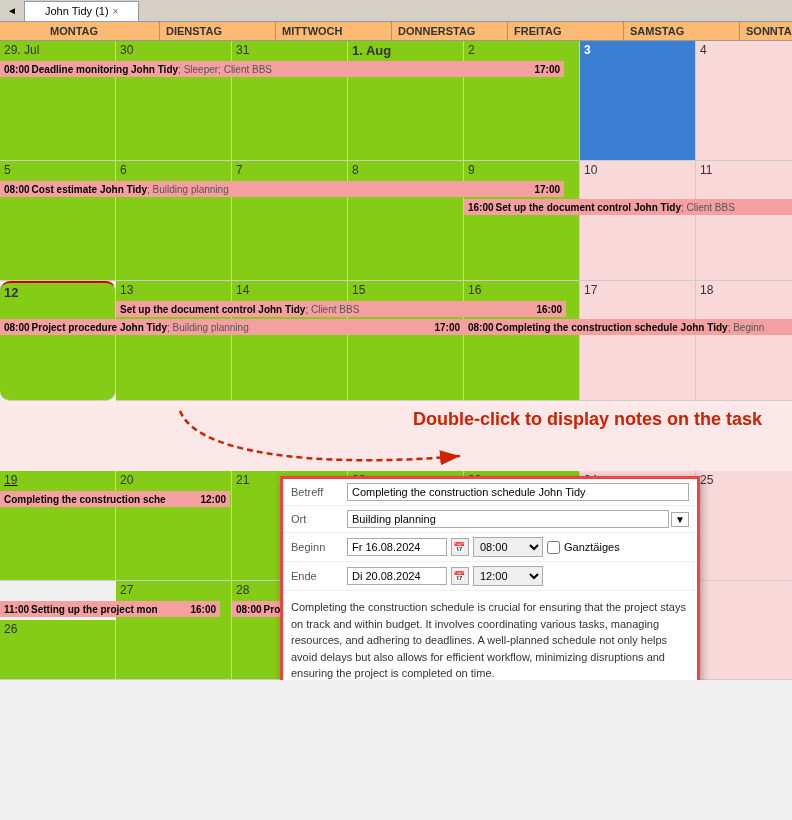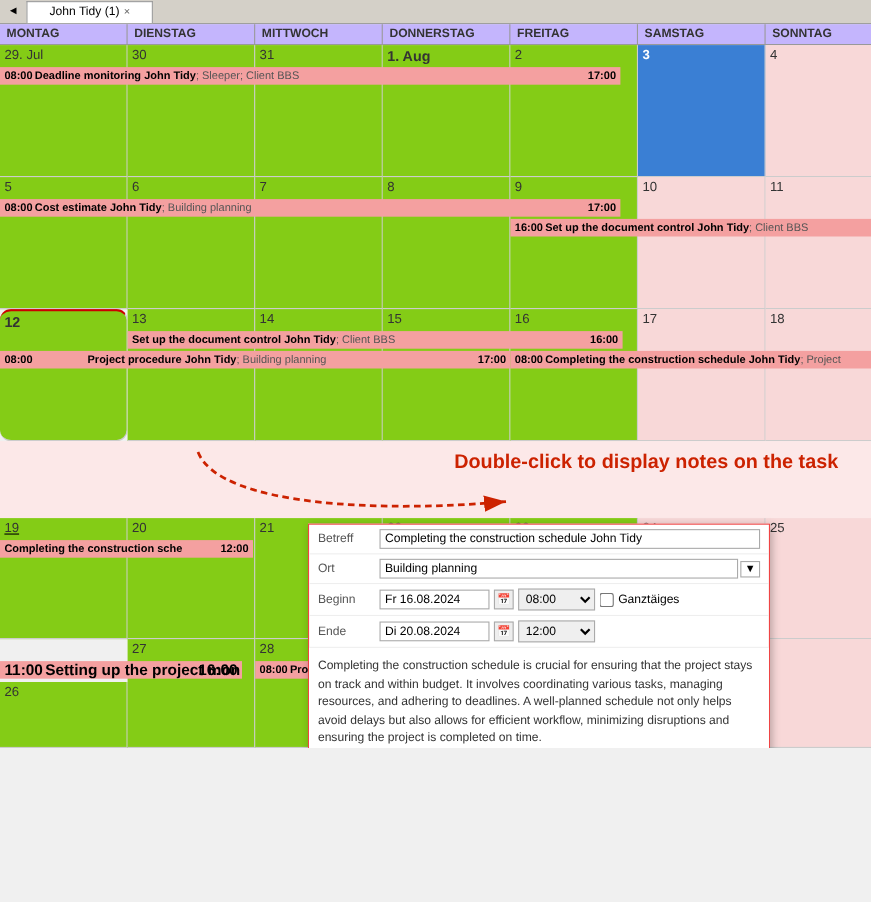--- a/index.html
+++ b/index.html
@@ -39,22 +39,23 @@
     .tab-close {
       font-size: 10px;
       cursor: pointer;
       color: #666;
     }
 
     
     .cal-header {
       display: grid;
       grid-template-columns: 116px 116px 116px 116px 116px 116px 112px;
-      background: #c4b5fd;
+      background: #fdba74;
       border-bottom: 1px solid #999;
+      padding-left: 44px;
     }
     .cal-header-cell {
       padding: 3px 6px;
       font-weight: bold;
       font-size: 11px;
       color: #333;
       border-right: 1px solid #999;
     }
 
     .day-cell {
@@ -90,21 +91,21 @@
 
     
     .day-cell.red-border {
       border-top: 2px solid #cc0000;
     }
 
     
     .popup {
       position: absolute;
       background: #fff;
-      border: 1px solid #ef4444;
+      border: 3px solid #ef4444;
       box-shadow: 2px 2px 8px rgba(0,0,0,0.3);
       width: 420px;
       z-index: 100;
       font-size: 11px;
     }
     .popup-row {
       display: flex;
       align-items: center;
       padding: 4px 8px;
       border-bottom: 1px solid #eee;
@@ -303,29 +304,29 @@
       <div style="position:absolute; left:116px; width:450px; height:16px; background:#f4a0a0; display:flex; align-items:center; font-size:10px; padding:0 4px; white-space:nowrap; overflow:hidden;">
         <span style="font-weight:bold;">Set up the document control John Tidy</span>
         <span style="color:#555;">; Client BBS</span>
         <span style="position:absolute; right:4px; font-weight:bold;">16:00</span>
       </div>
     </div>
 
     <div style="position:absolute; top:38px; left:0; right:0; height:16px; pointer-events:none;">
       <div style="position:absolute; left:0; width:464px; height:16px; background:#f4a0a0; display:flex; align-items:center; font-size:10px; padding:0 4px; white-space:nowrap; overflow:hidden;">
         <span style="font-weight:bold; margin-right:2px;">08:00</span>
-        <span style="font-weight:bold;margin-left:48px;">Project procedure John Tidy</span>
+        <span style="font-weight:bold;">Project procedure John Tidy</span>
         <span style="color:#555;">; Building planning</span>
         <span style="position:absolute; right:4px; font-weight:bold;">17:00</span>
       </div>
 
       <div style="position:absolute; left:464px; width:328px; height:16px; background:#f4a0a0; display:flex; align-items:center; font-size:10px; padding:0 4px; white-space:nowrap; overflow:hidden;">
         <span style="font-weight:bold; margin-right:2px;">08:00</span>
         <span style="font-weight:bold;">Completing the construction schedule John Tidy</span>
-        <span style="color:#555;">; Project</span>
+        <span style="color:#555;">; Beginn</span>
       </div>
     </div>
   </div>
 
   <div style="position:relative; background:#fce8e8; height:70px; display:flex; align-items:center;">
     <svg style="position:absolute; left:0; top:0; width:100%; height:100%; overflow:visible;">
 
       <path d="M 180 10 C 200 60, 350 65, 460 55" stroke="#cc2200" stroke-width="2.5" fill="none" stroke-dasharray="6,4" marker-end="url(#arrowhead)"></path>
       <defs>
         <marker id="arrowhead" markerWidth="8" markerHeight="6" refX="8" refY="3" orient="auto">
@@ -427,21 +428,21 @@
       <div class="day-cell" style="min-height:60px;">
         <div class="day-number">28</div>
       </div>
       <div class="day-cell" style="min-height:60px;"></div>
       <div class="day-cell" style="min-height:60px;"></div>
       <div class="day-cell weekend" style="min-height:60px;"></div>
       <div class="day-cell weekend" style="min-height:60px;"></div>
     </div>
 
     <div style="position:absolute; top:20px; left:0; right:0; height:16px; pointer-events:none;">
-      <div style="position:absolute; left:0; width:220px; height:16px; background:#f4a0a0; display:flex; align-items:center; font-size:14px; padding:0 4px; white-space:nowrap; overflow:hidden;">
+      <div style="position:absolute; left:0; width:220px; height:16px; background:#f4a0a0; display:flex; align-items:center; font-size:10px; padding:0 4px; white-space:nowrap; overflow:hidden;">
         <span style="font-weight:bold; margin-right:2px;">11:00</span>
         <span style="font-weight:bold;">Setting up the project mon</span>
         <span style="position:absolute; right:4px; font-weight:bold;">16:00</span>
       </div>
       <div style="position:absolute; left:232px; width:116px; height:16px; background:#f4a0a0; display:flex; align-items:center; font-size:10px; padding:0 4px; white-space:nowrap; overflow:hidden;">
         <span style="font-weight:bold; margin-right:2px;">08:00</span>
         <span style="font-weight:bold;">Pro</span>
       </div>
     </div>
   </div>

